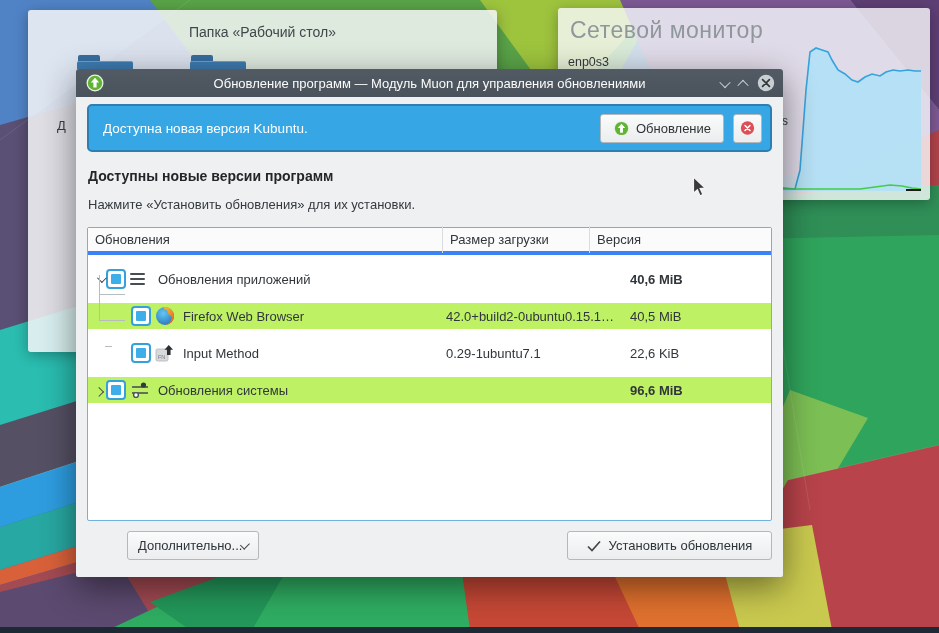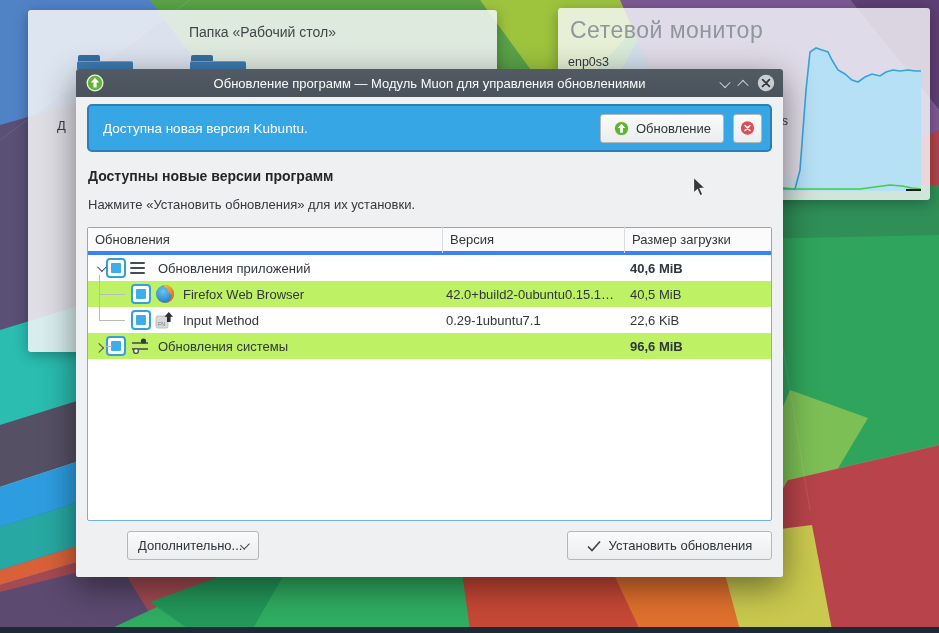--- a/index.html
+++ b/index.html
@@ -78,21 +78,21 @@
   .instruction{font-size:13px;color:#34393e;margin:13px 1px 0;}
 
   .table{
     position:relative;margin-top:15px;height:294px;background:#fff;
     border:1px solid #70b2dd;border-radius:2px;display:flex;flex-direction:column;flex:0 0 auto;
   }
   .thead{display:flex;height:27px;background:#fbfbfc;border-bottom:4px solid #3b82f6;flex:0 0 auto;align-items:center;}
   .th{padding:0 7px;color:#31363b;}
   .th.c2,.th.c3{border-left:1px solid #d9dde0;height:27px;display:flex;align-items:center;}
   .c1{width:354px;} .c2{width:182px;} .c3{flex:1;}
-  .trow{display:flex;height:26px;align-items:center;flex:0 0 auto;}
+  .trow{display:flex;height:26px;align-items:center;flex:0 0 auto;margin-top:11px;}
   .trow.alt{background:#bef264;}
   .trow .c1{display:flex;align-items:center;padding-left:6px;height:100%;}
   .trow .c2{padding-left:4px;color:#31363b;white-space:nowrap;overflow:hidden;}
   .trow .c3{padding-left:6px;}
   .trow.group .c3{font-weight:bold;}
   .expander{width:12px;height:100%;display:flex;align-items:center;justify-content:center;flex:0 0 auto;}
   .exp-open{width:7px;height:7px;border-right:1.6px solid #41464b;border-bottom:1.6px solid #41464b;transform:rotate(45deg) translateY(-2px);}
   .exp-closed{width:7px;height:7px;border-right:1.6px solid #41464b;border-bottom:1.6px solid #41464b;transform:rotate(-45deg) translateX(-2px);}
   .child-indent{width:37px;flex:0 0 auto;}
   .cb{
@@ -223,22 +223,22 @@
           </svg>
         </button>
       </div>
 
       <div class="heading">Доступны новые версии программ</div>
       <div class="instruction">Нажмите «Установить обновления» для их установки.</div>
 
       <div class="table">
         <div class="thead">
           <div class="th c1">Обновления</div>
+          <div class="th c3">Размер загрузки</div>
           <div class="th c2">Версия</div>
-          <div class="th c3">Размер загрузки</div>
         </div>
 
         <div class="trow group">
           <div class="c1">
             <span class="expander">
                 <i class="exp-open"></i>
               </span>
             <span class="cb">
                 <span class="cb-in"></span>
               </span>

